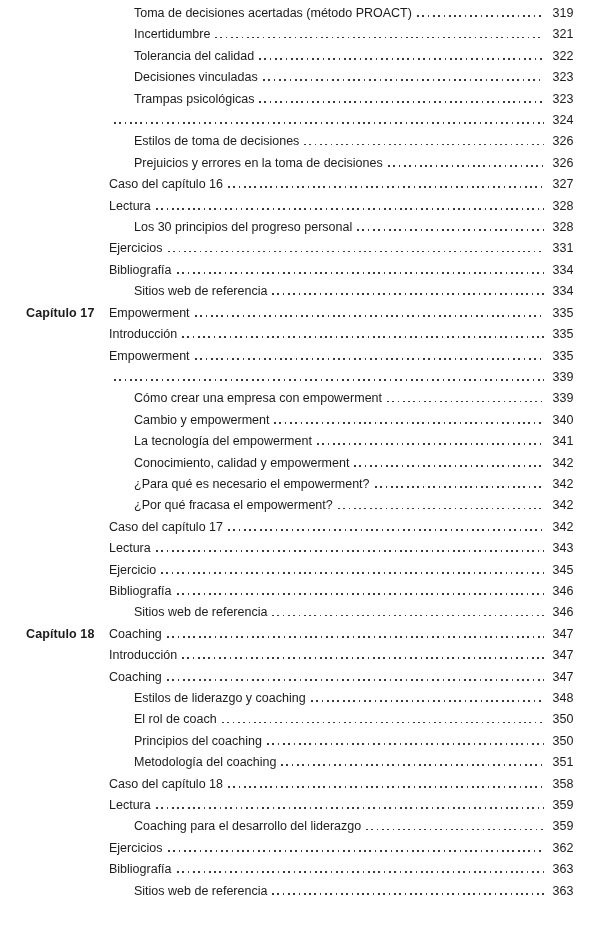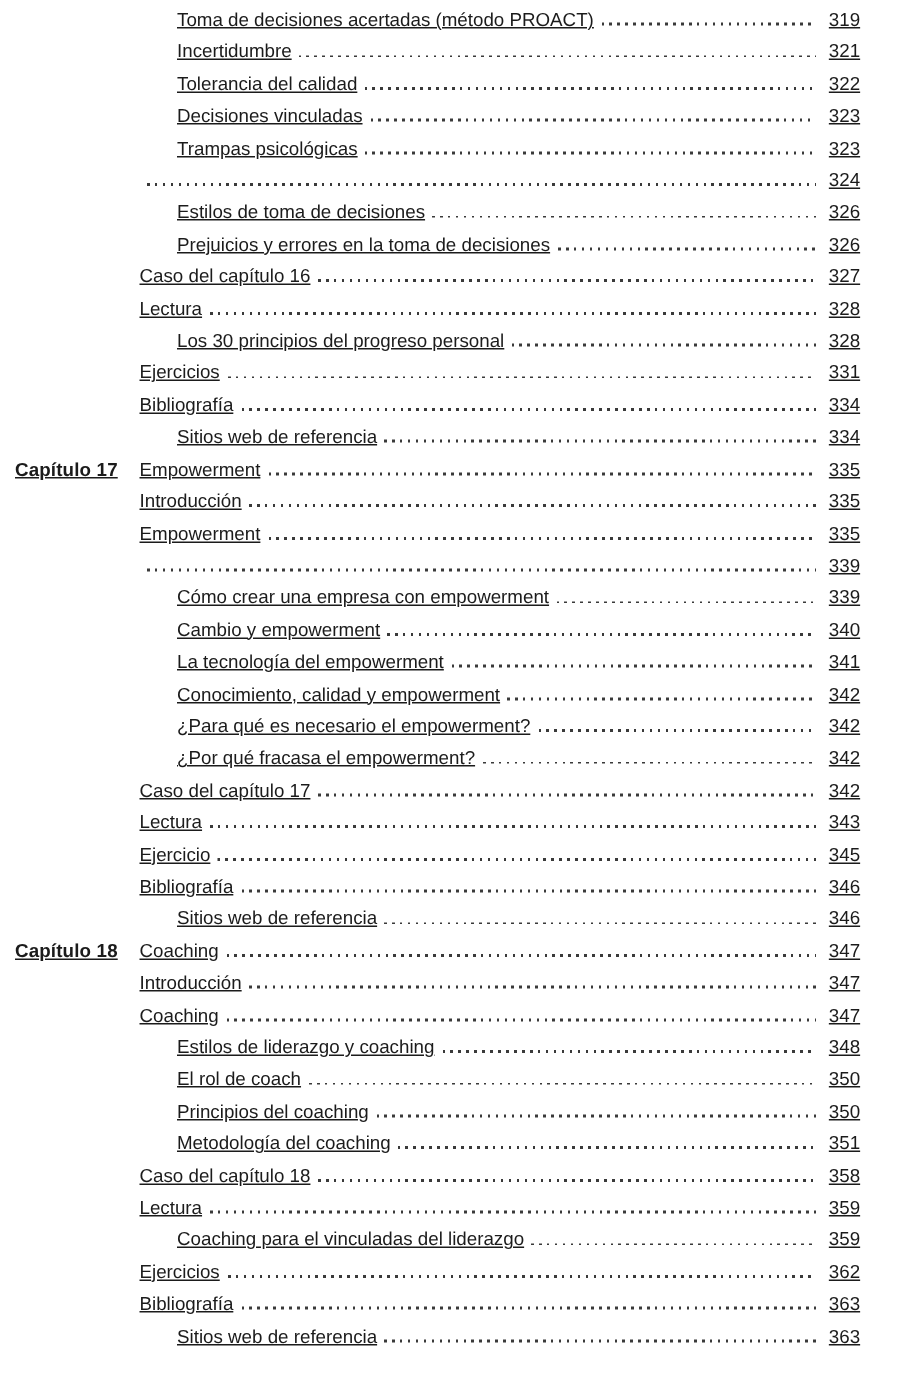--- a/index.html
+++ b/index.html
@@ -15,26 +15,26 @@
   .toc {
     padding: 6px 22px 0 10px;
   }
   .row {
     display: flex;
     align-items: baseline;
     height: 21.42px;
     font-size: 12.5px;
     white-space: nowrap;
     overflow: hidden;
-    text-decoration: underline;
   }
   .gutter {
     flex: 0 0 83px;
     font-weight: bold;
     letter-spacing: 0.1px;
+    margin-left: 16px;
   }
   .title {
     flex: 0 0 auto;
   }
   .title.lvl2 {
     padding-left: 25px;
   }
   .leader {
     flex: 1 1 auto;
     height: 1.8px;
@@ -278,21 +278,21 @@
     <span class="num">358</span>
   </div>
       <div class="row">
     <span class="gutter"></span>
     <span class="title">Lectura</span>
     <span class="leader"></span>
     <span class="num">359</span>
   </div>
       <div class="row">
     <span class="gutter"></span>
-    <span class="title lvl2">Coaching para el vinculadas del liderazgo</span>
+    <span class="title lvl2">Coaching para el desarrollo del liderazgo</span>
     <span class="leader"></span>
     <span class="num">359</span>
   </div>
       <div class="row">
     <span class="gutter"></span>
     <span class="title">Ejercicios</span>
     <span class="leader"></span>
     <span class="num">362</span>
   </div>
       <div class="row">

